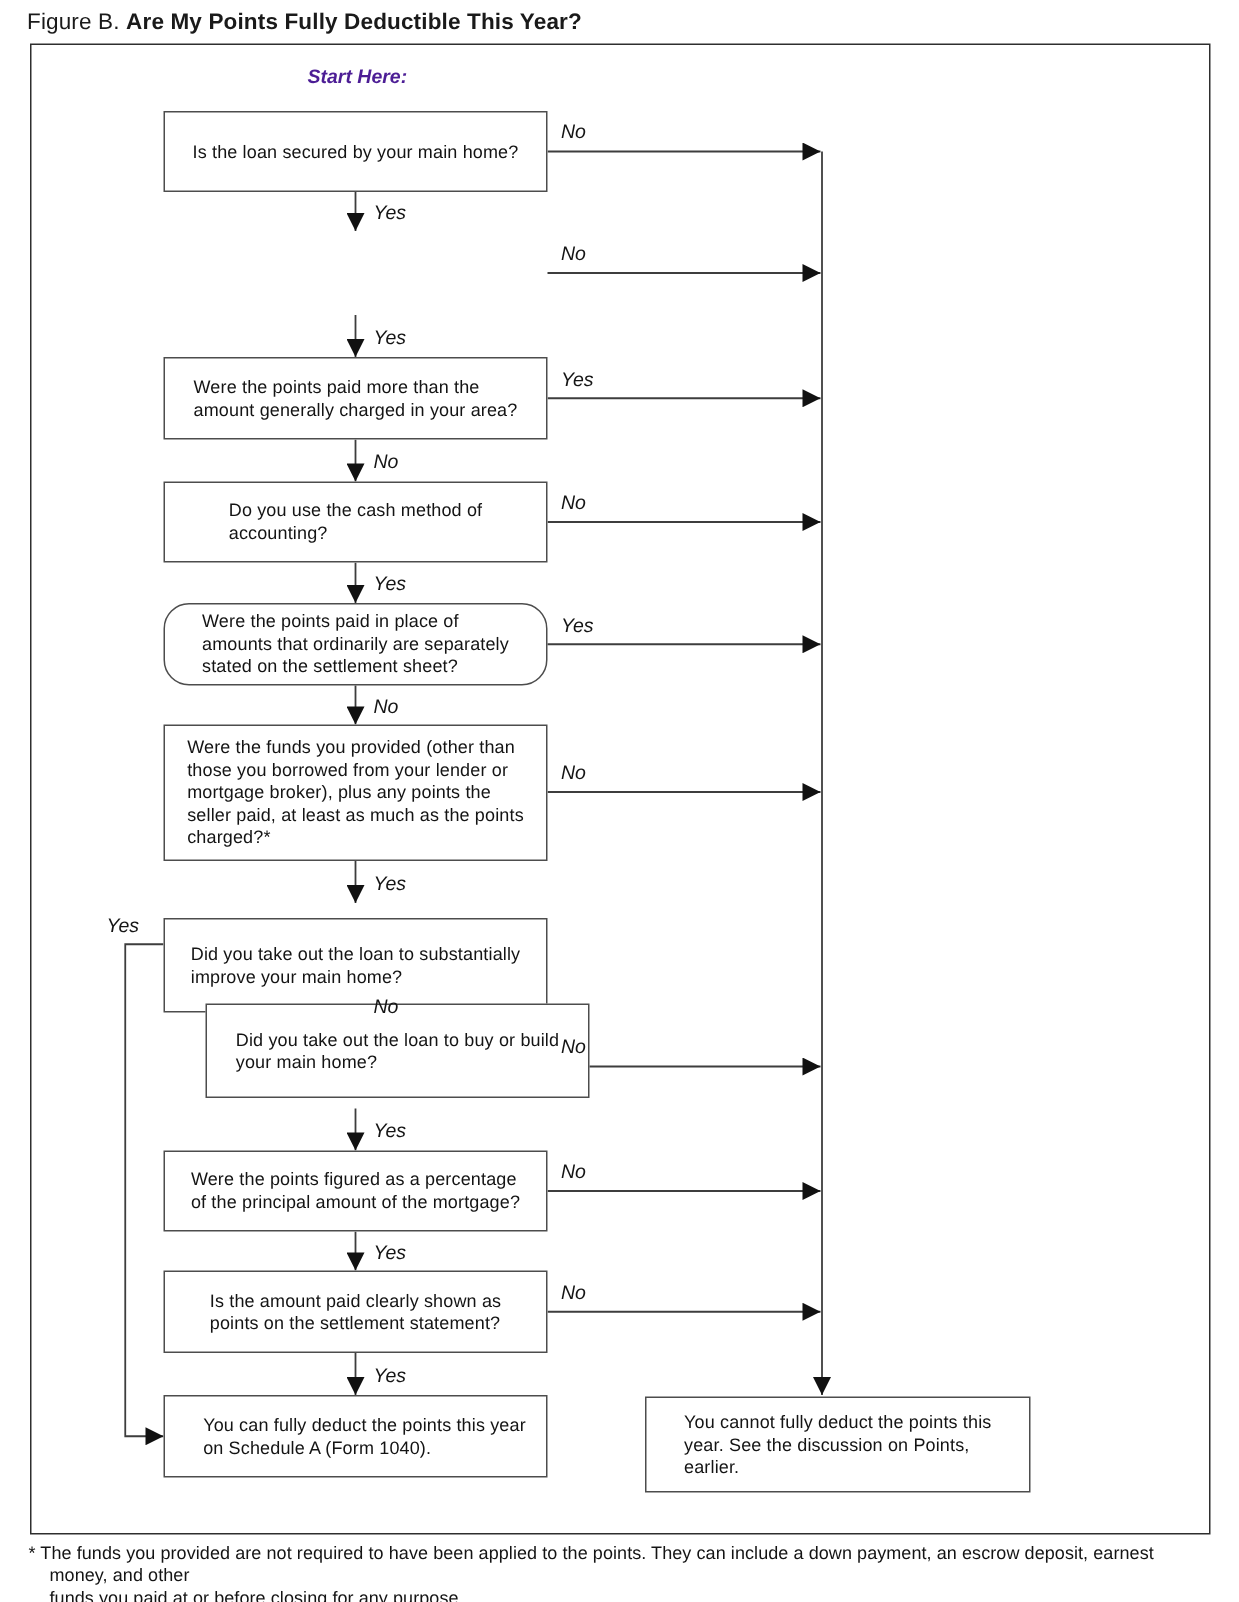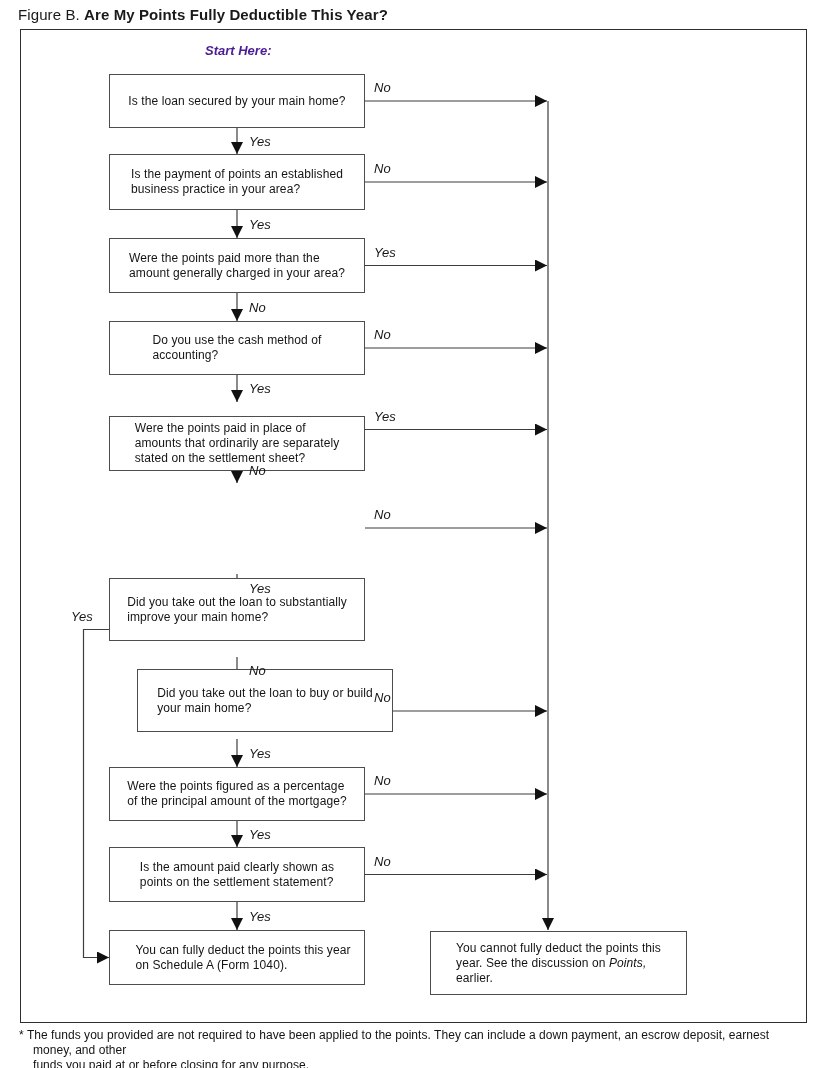--- a/index.html
+++ b/index.html
@@ -16,29 +16,29 @@
 
   svg.connectors { position:absolute; left:0; top:0; width:826px; height:1068px; }
 
   .box { position:absolute; left:109px; width:256px; border:1px solid #4d4d4d; background:#fff;
          display:flex; align-items:center; justify-content:center; }
   .bt { white-space:pre-line; font-size:12px; line-height:15px; text-align:left; color:#141414; letter-spacing:0.1px; }
   .b1  { top:74px;  height:54px; }
   .b2  { top:154px; height:56px; }
   .b3  { top:238px; height:55px; }
   .b4  { top:321px; height:54px; }
-  .b5  { top:416px; height:55px; }
+  .b5  { top:402px; height:55px;border-radius:17px; }
   .b6  { top:483px; height:91px; }
-  .b7  { top:578px; height:63px; }
+  .b7  { top:612px; height:63px; }
   .b8  { top:669px; height:63px;margin-left:28px; }
   .b9  { top:767px; height:54px; }
   .b10 { top:847px; height:55px; }
   .b11 { top:930px; height:55px;padding-left:12px; }
   .b12 { left:420px; width:257px; top:931px; height:64px;margin-left:10px; }
-  .it { font-style:italic; }
+  .it { }
 
   .lbl { position:absolute; font-size:13px; font-style:italic; color:#151515; white-space:nowrap; }
   
   .r0 { left:374px; top:80px; }  .r1 { left:374px; top:161px; } .r2 { left:374px; top:245px; }
   .r3 { left:374px; top:327px; } .r4 { left:374px; top:409px; } .r5 { left:374px; top:507px; }
   .r6 { left:374px; top:690px; } .r7 { left:374px; top:773px; } .r8 { left:374px; top:854px; }
   
   .d0 { left:249px; top:134px; } .d1 { left:249px; top:217px; } .d2 { left:249px; top:300px; }
   .d3 { left:249px; top:381px; } .d4 { left:249px; top:463px; } .d5 { left:249px; top:581px; }
   .d6 { left:249px; top:663px; } .d7 { left:249px; top:746px; } .d8 { left:249px; top:827px; }
@@ -96,36 +96,39 @@
       <line x1="237" y1="902" x2="237" y2="930" marker-end="url(#ah)"></line>
     </g>
     <g stroke="#3d3d3d" stroke-width="1.2" fill="none">
       <polyline points="109,629.5 83.5,629.5 83.5,957.5 109,957.5" marker-end="url(#ah)"></polyline>
     </g>
   </svg>
 
   <div class="box b1">
     <div class="bt">Is the loan secured by your main home?</div>
   </div>
-  <div class="box b2">
-    <div class="bt">Is the payment of points an established
-business practice in your area?</div>
-  </div>
   <div class="box b3">
     <div class="bt">Were the points paid more than the
 amount generally charged in your area?</div>
   </div>
   <div class="box b4">
     <div class="bt">Do you use the cash method of
 accounting?</div>
   </div>
   <div class="box b5">
     <div class="bt">Were the points paid in place of
 amounts that ordinarily are separately
 stated on the settlement sheet?</div>
+  </div>
+  <div class="box b6">
+    <div class="bt">Were the funds you provided (other than
+those you borrowed from your lender or
+mortgage broker), plus any points the
+seller paid, at least as much as the points
+charged?*</div>
   </div>
   <div class="box b7">
     <div class="bt">Did you take out the loan to substantially
 improve your main home?</div>
   </div>
   <div class="box b8">
     <div class="bt">Did you take out the loan to buy or build
 your main home?</div>
   </div>
   <div class="box b9">

